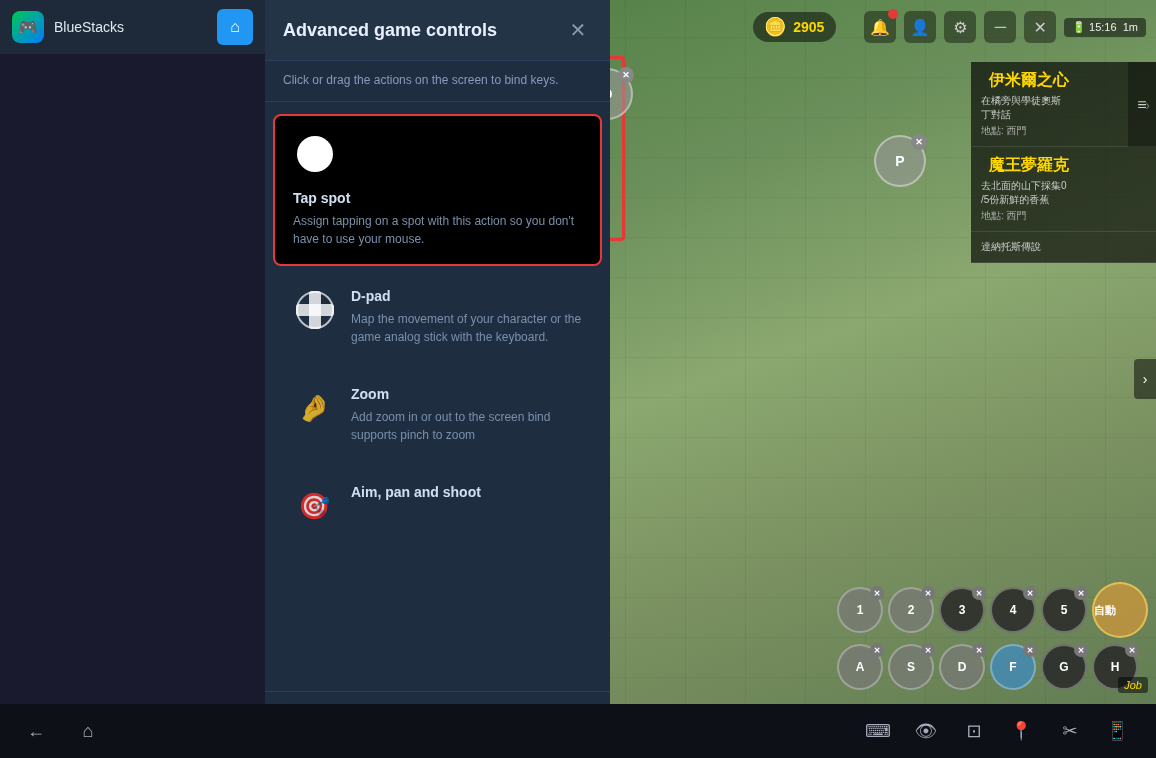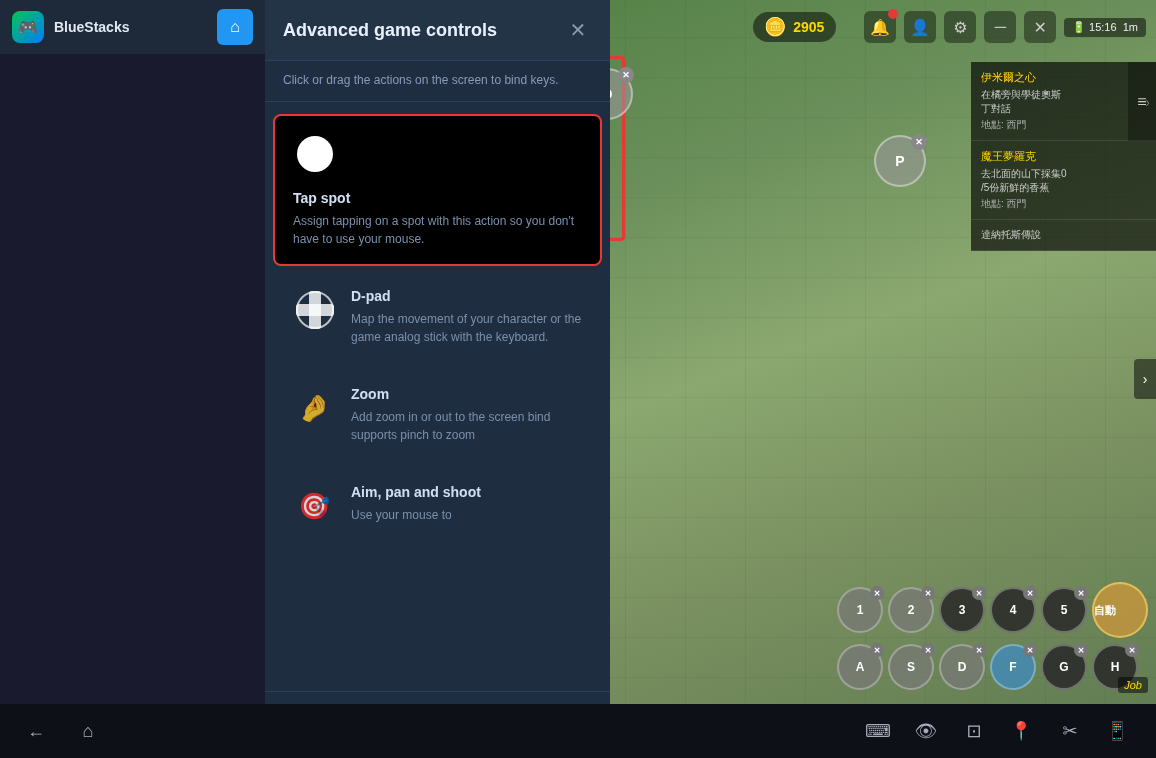--- a/index.html
+++ b/index.html
@@ -27,21 +27,21 @@
     .bs-logo {
       width: 32px; height: 32px;
       background: linear-gradient(135deg, #00c851, #007bff);
       border-radius: 8px;
       display: flex; align-items: center; justify-content: center;
       font-size: 16px;
     }
     .title-text {
       color: #e0e8f0;
       font-size: 14px;
-      font-weight: 700;
+      font-weight: 400;
     }
     .home-btn {
       margin-left: auto;
       width: 36px; height: 36px;
       background: #2196F3;
       border-radius: 6px;
       display: flex; align-items: center; justify-content: center;
       color: white;
       font-size: 16px;
       cursor: pointer;
@@ -504,23 +504,24 @@
       width: 185px;
       background: rgba(0,0,0,0.65);
     }
     .side-panel-item {
       padding: 8px 10px;
       border-bottom: 1px solid rgba(255,255,255,0.1);
       cursor: pointer;
     }
     .side-quest-title {
       color: #ffd700;
-      font-size: 11px;
-      font-weight: normal;
+      font-size: 16px;
+      font-weight: bold;
       margin-bottom: 3px;
+      margin-left: 8px;
     }
     .side-quest-text {
       color: #ccc;
       font-size: 10px;
       line-height: 1.4;
     }
     .side-quest-loc {
       color: #aaa;
       font-size: 10px;
       margin-top: 2px;
@@ -725,21 +726,20 @@
         <div class="control-desc">Add zoom in or out to the screen bind supports pinch to zoom</div>
       </div>
     </div>
 
     <div class="control-item">
       <div class="control-icon">
         <span class="icon-aim">🎯</span>
       </div>
       <div class="control-info">
         <div class="control-name">Aim, pan and shoot</div>
-        <div class="control-desc">Use your mouse to</div>
       </div>
     </div>
 
   </div>
 
   <div class="panel-footer">
     <button class="footer-btn btn-save">Save</button>
     <button class="footer-btn btn-revert">Revert</button>
     <button class="footer-btn btn-clear">Clear</button>
   </div>

